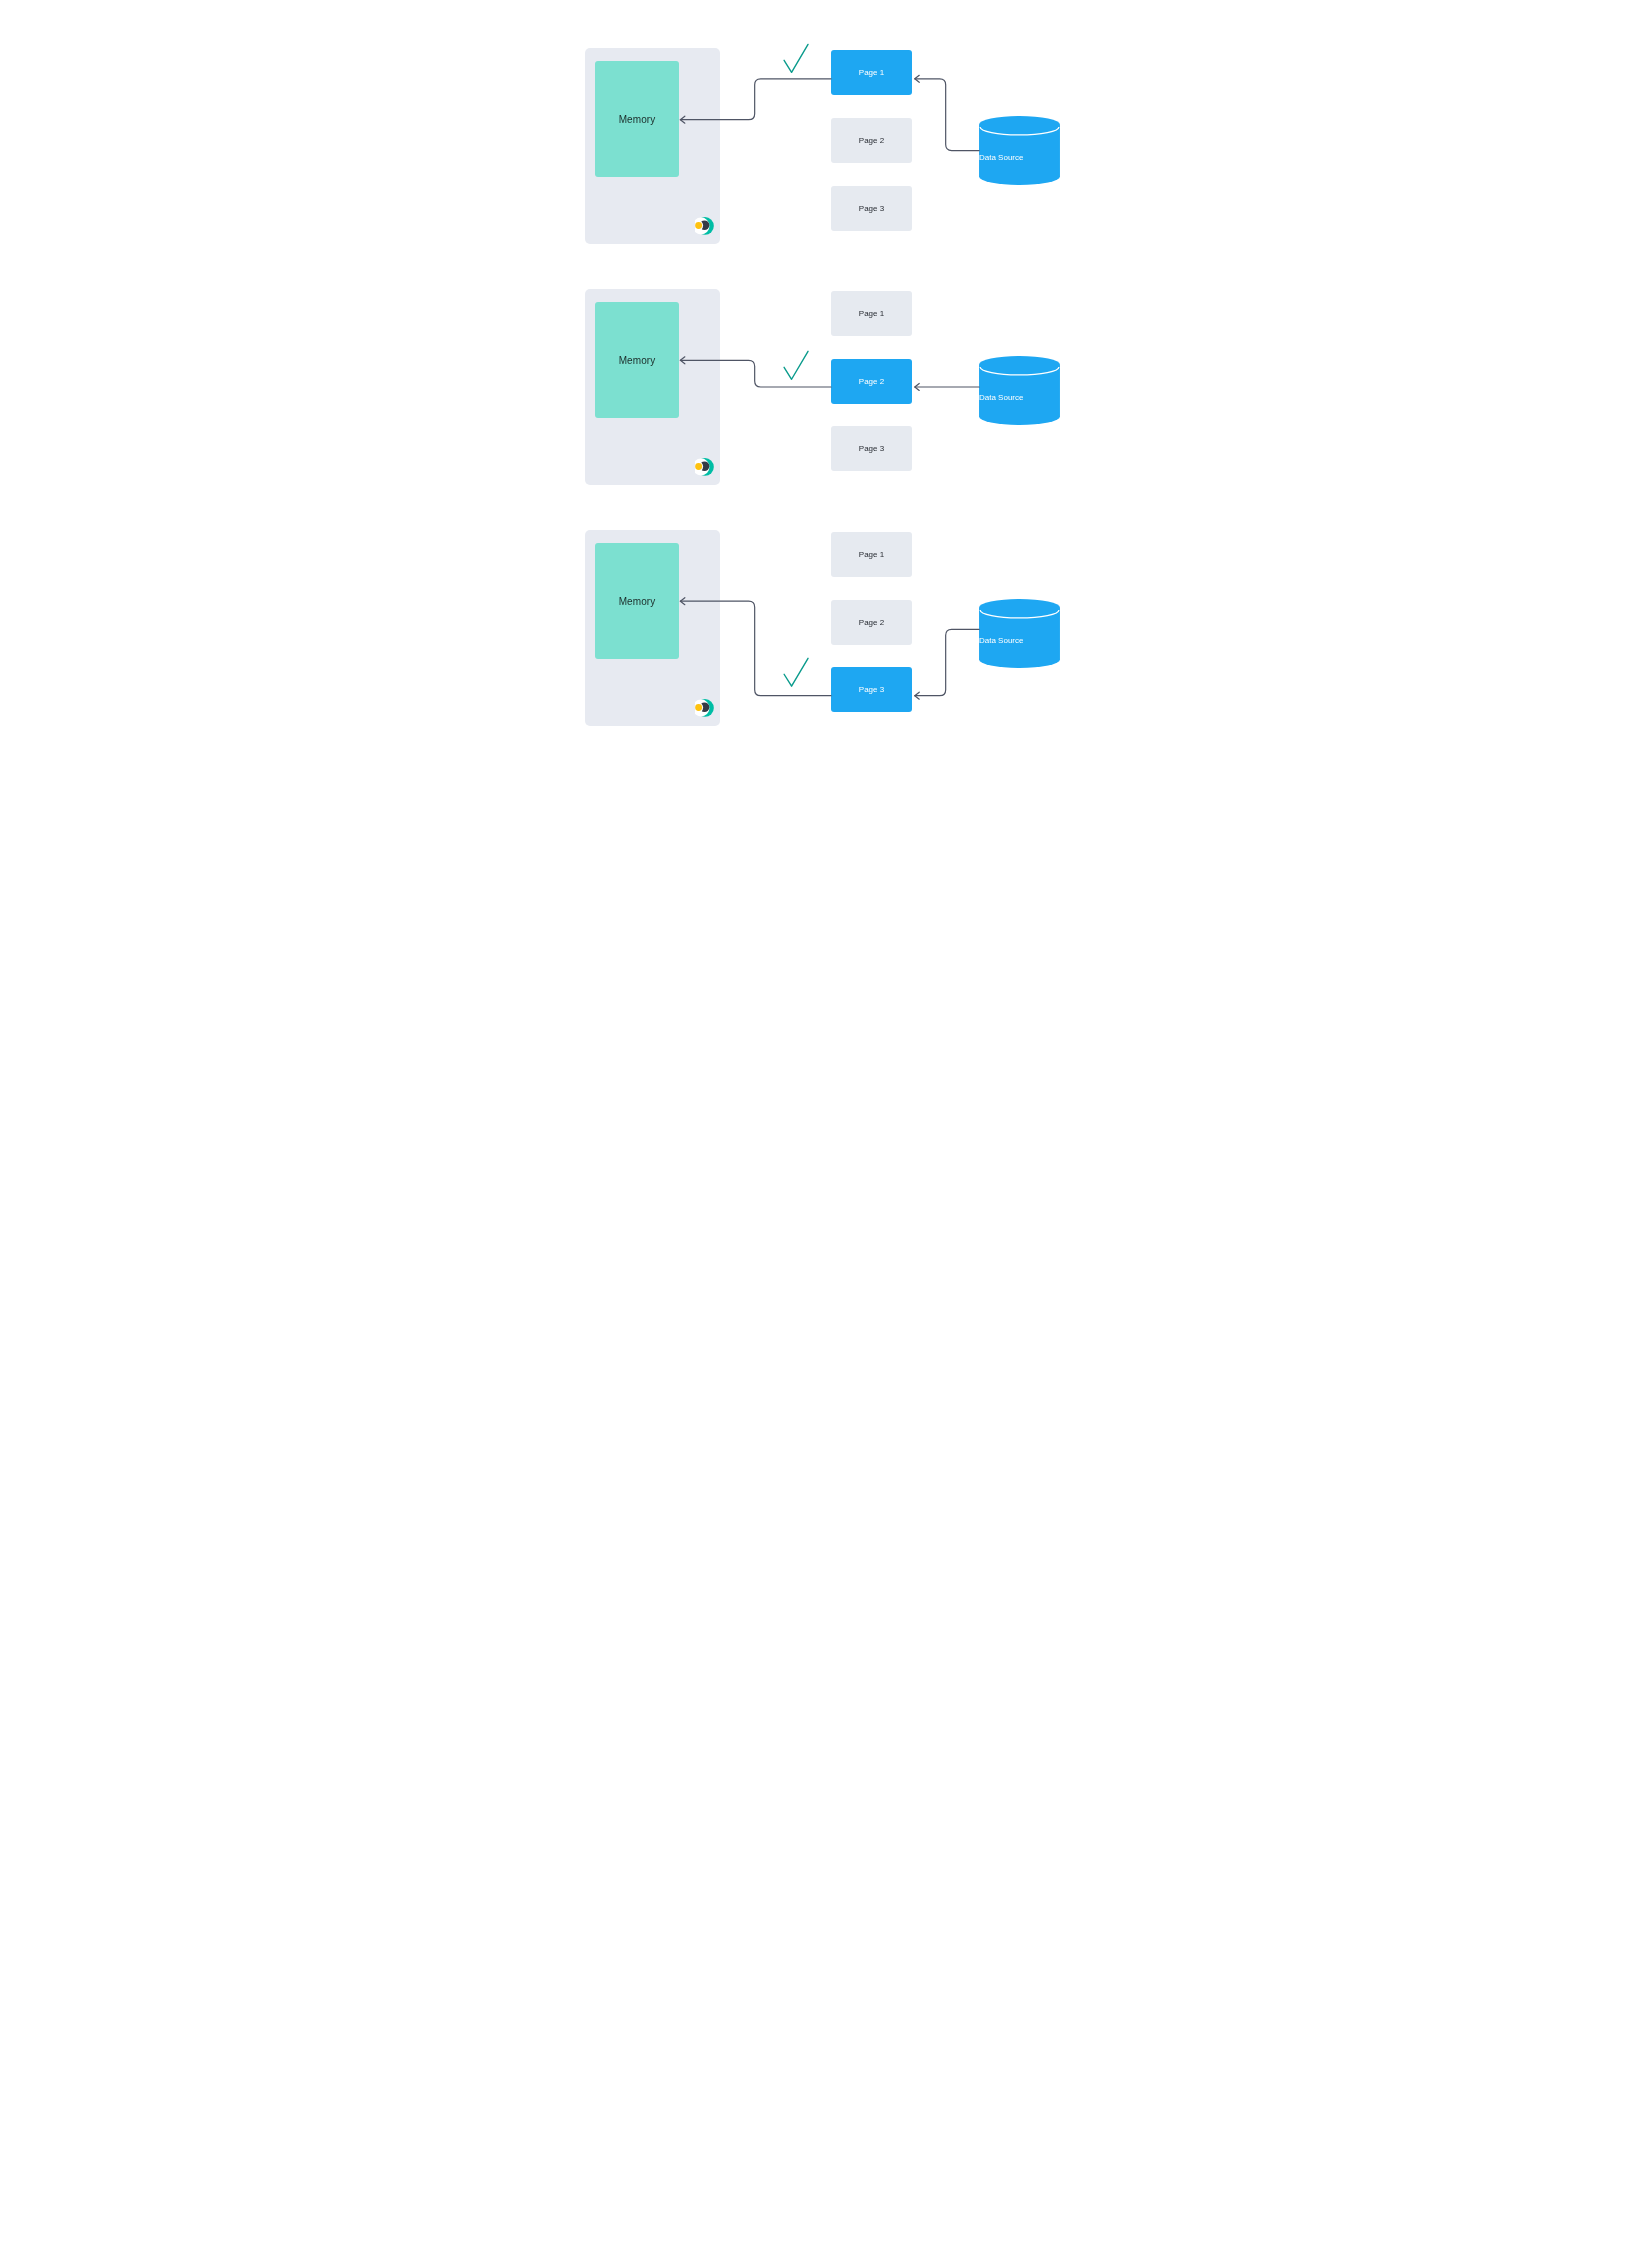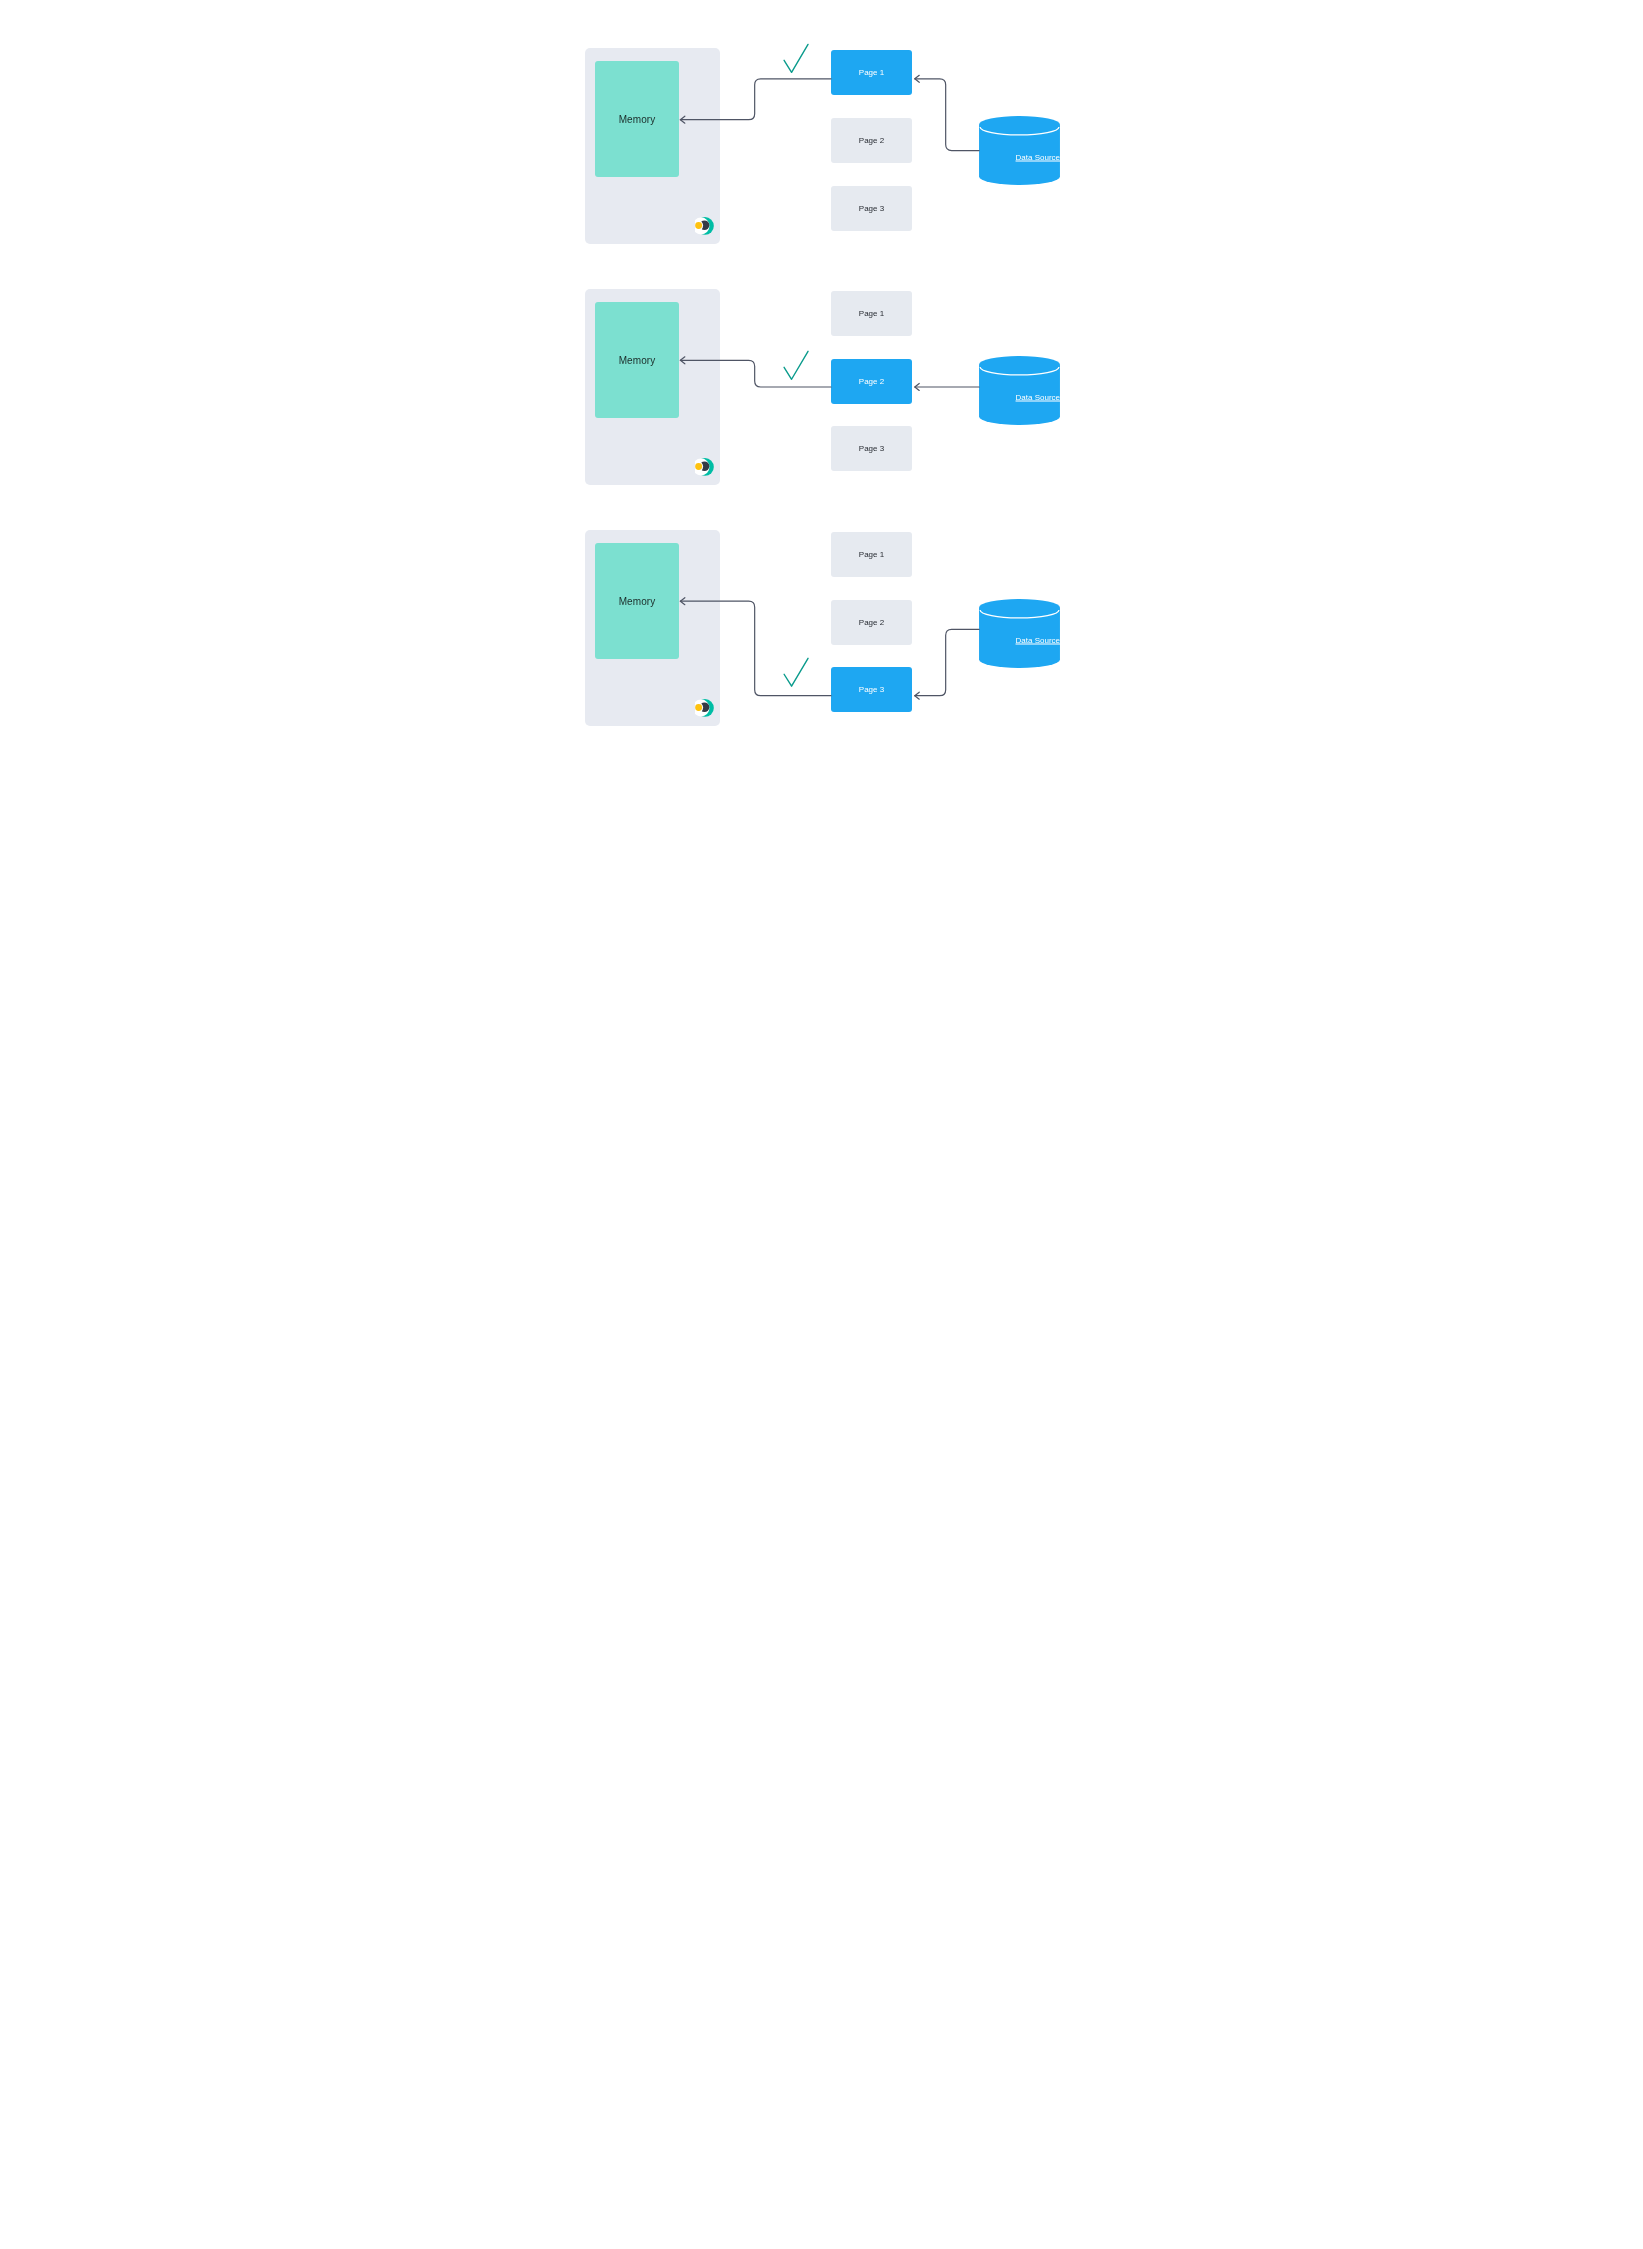--- a/index.html
+++ b/index.html
@@ -45,24 +45,23 @@
   .datasource{
     width:81px;height:69px;
     left:439px;
   }
   .datasource svg{position:absolute;left:0;top:0;}
   .datasource-label{
     position:absolute;
     left:0;width:100%;
     top:59.4%;
     transform:translateY(-50%);
-    text-align:right;
+    text-align:left;
     color:#FFFFFF;
     font-size:8px;
-    text-decoration:underline;
   }
   .logo{width:19px;height:18px;left:155px;}
   #overlay{
     position:absolute;left:0;top:0;
     pointer-events:none;
   }
   .connector{
     stroke:#4F5565;stroke-width:2.4;fill:none;
     stroke-linecap:round;stroke-linejoin:round;
   }

